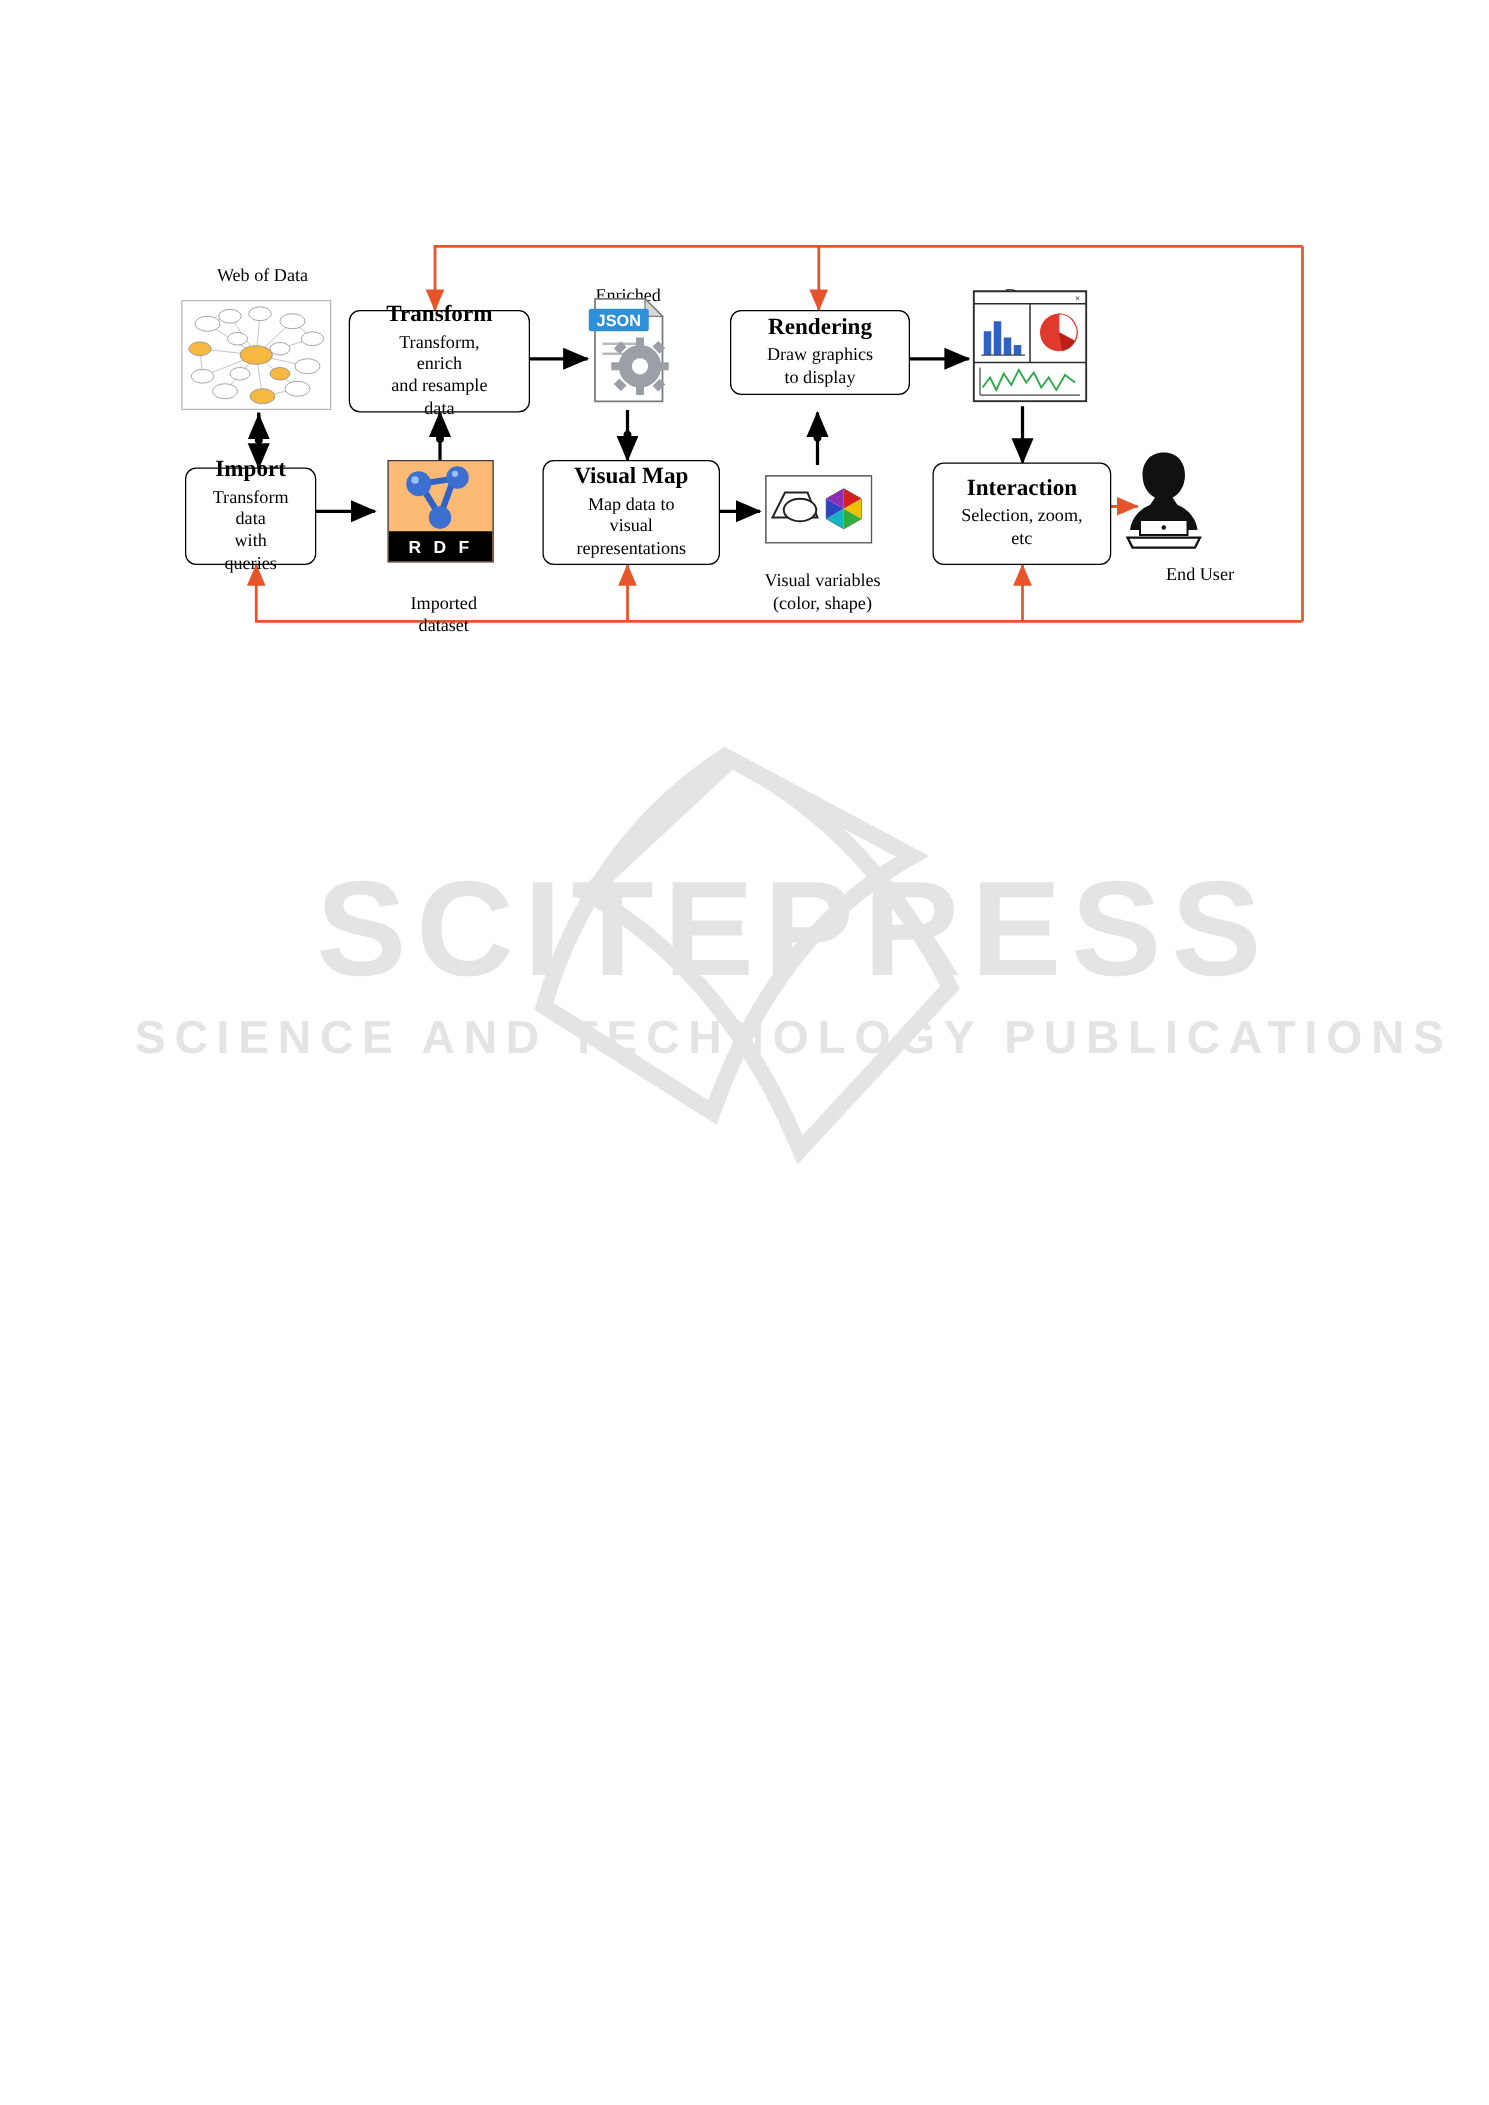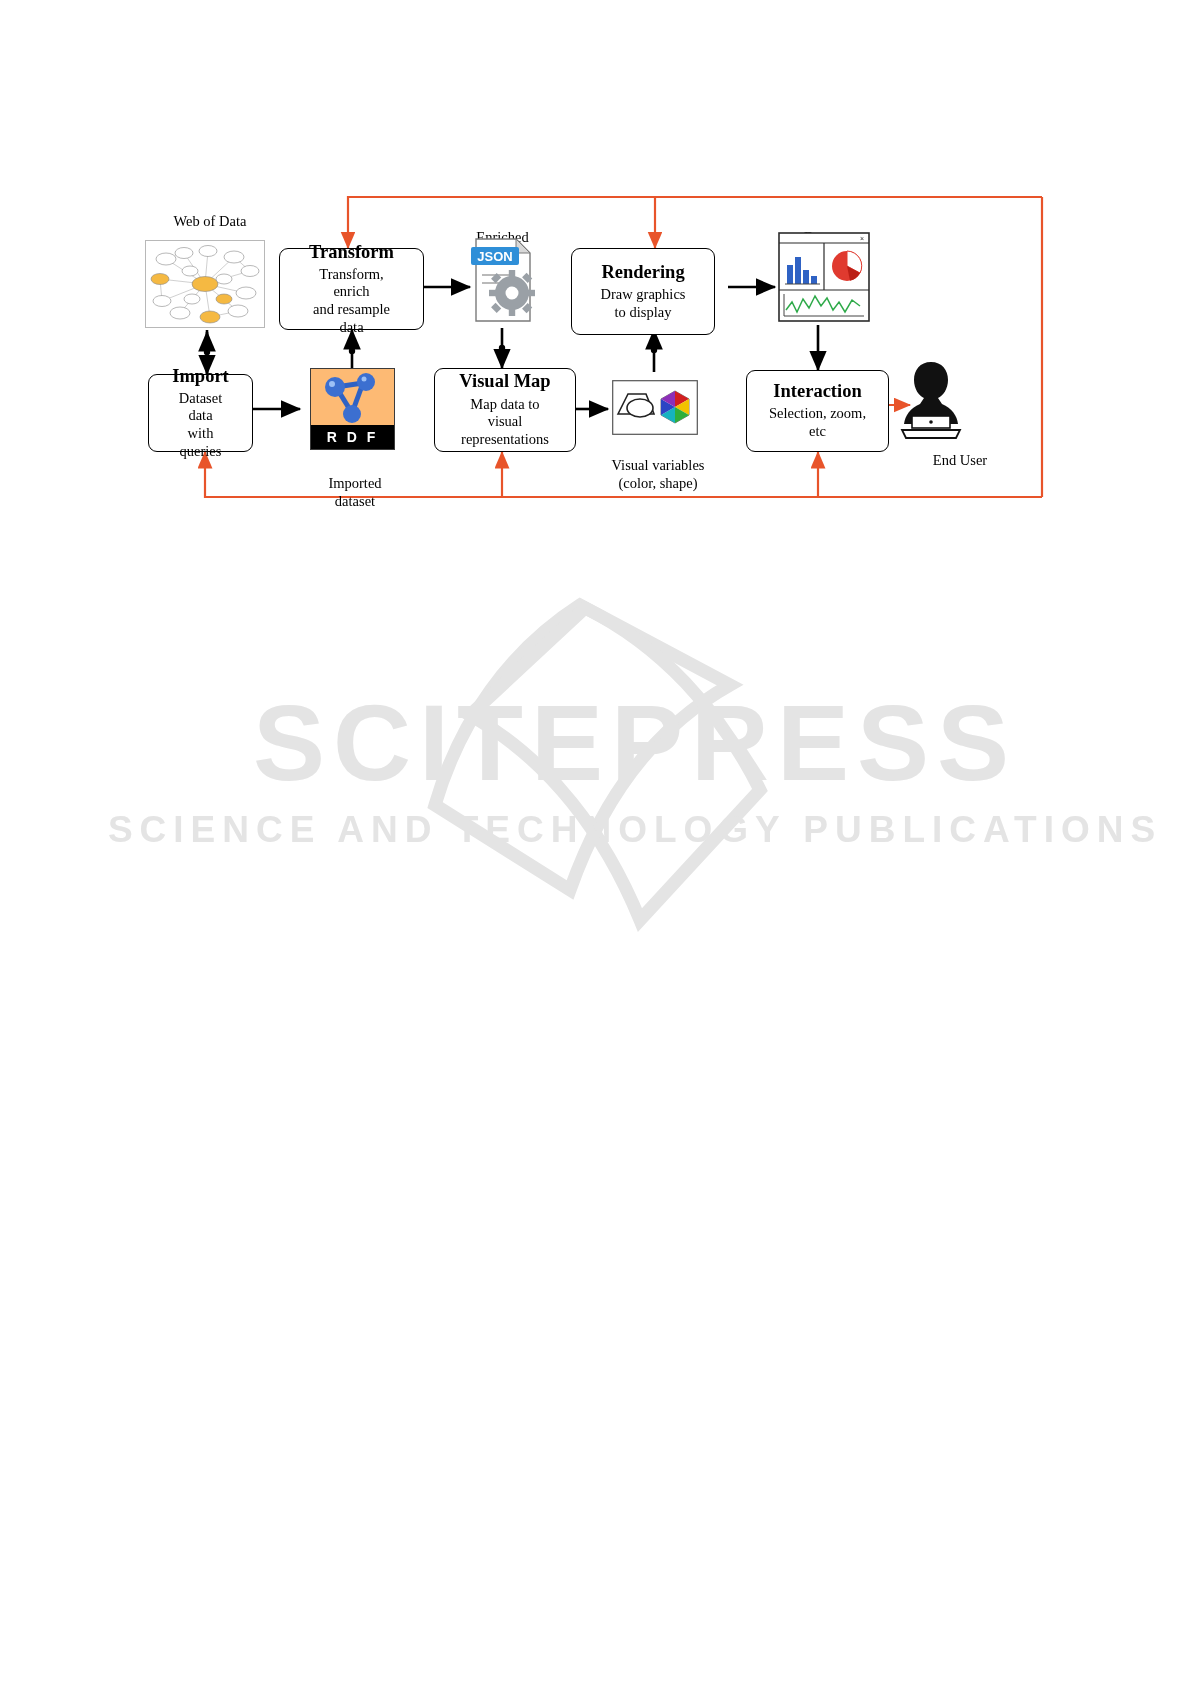--- a/index.html
+++ b/index.html
@@ -338,37 +338,37 @@
         <path d="M22 46 C12 50 7 58 6 66 L60 66 C59 58 54 50 44 46 Z"></path>
       </g>
       <rect x="14" y="58" width="38" height="12" fill="#ffffff" stroke="#111" stroke-width="1.6"></rect>
       <circle cx="33" cy="64" r="1.8" fill="#111"></circle>
       <path d="M4 72 L62 72 L58 80 L8 80 Z" fill="#ffffff" stroke="#111" stroke-width="1.8"></path>
     </svg>
   </div>
 
   <div class="node" style="left:148px; top:374px; width:105px; height:78px;">
     <div class="n-title">Import</div>
-    <div class="n-sub" style="white-space:pre-line;">Dataset data
+    <div class="n-sub" style="white-space:pre-line;">Transform data
 with queries</div>
   </div>
 
   <div class="node" style="left:279px; top:248px; width:145px; height:82px;">
     <div class="n-title">Transform</div>
     <div class="n-sub" style="white-space:pre-line;">Transform,  enrich
 and resample  data</div>
   </div>
 
   <div class="node" style="left:434px; top:368px; width:142px; height:84px;">
     <div class="n-title">Visual Map</div>
     <div class="n-sub" style="white-space:pre-line;">Map data to visual
 representations</div>
   </div>
 
-  <div class="node" style="left:571px; top:248px; width:144px; height:87px;">
+  <div class="node" style="left:584px; top:248px; width:144px; height:68px;">
     <div class="n-title">Rendering</div>
     <div class="n-sub" style="white-space:pre-line;">Draw graphics
 to display</div>
   </div>
 
   <div class="node" style="left:746px; top:370px; width:143px; height:82px;">
     <div class="n-title">Interaction</div>
     <div class="n-sub" style="white-space:pre-line;text-align:center;">Selection,  zoom,
 etc</div>
   </div>

